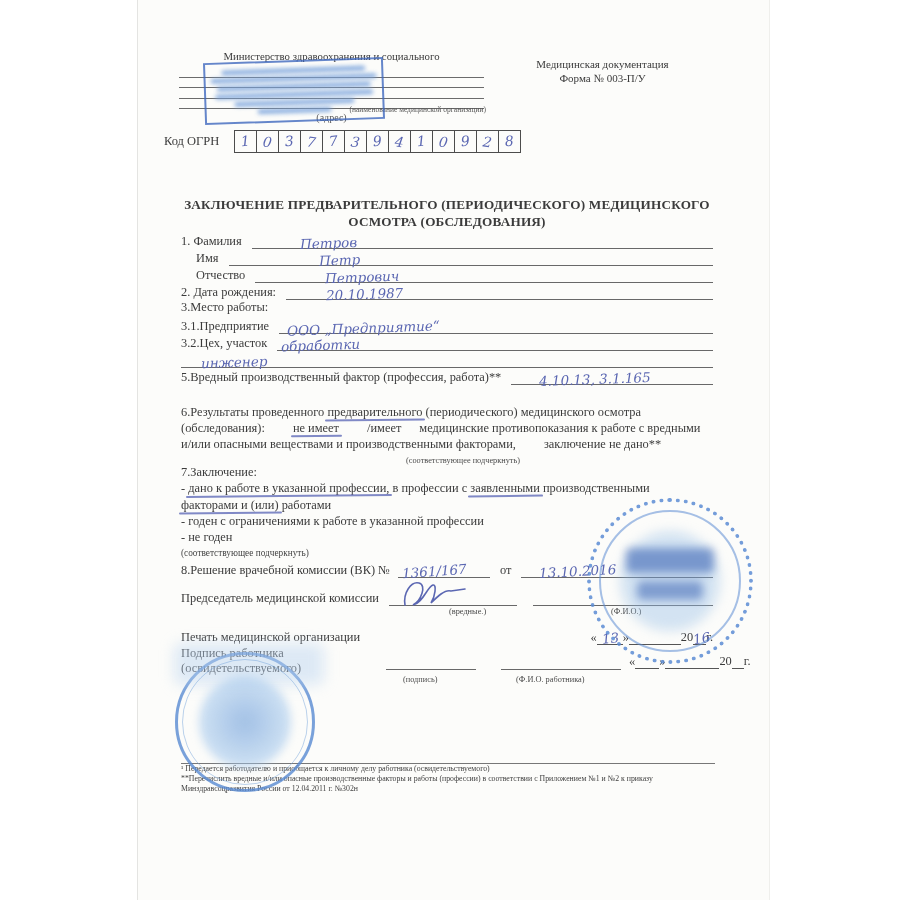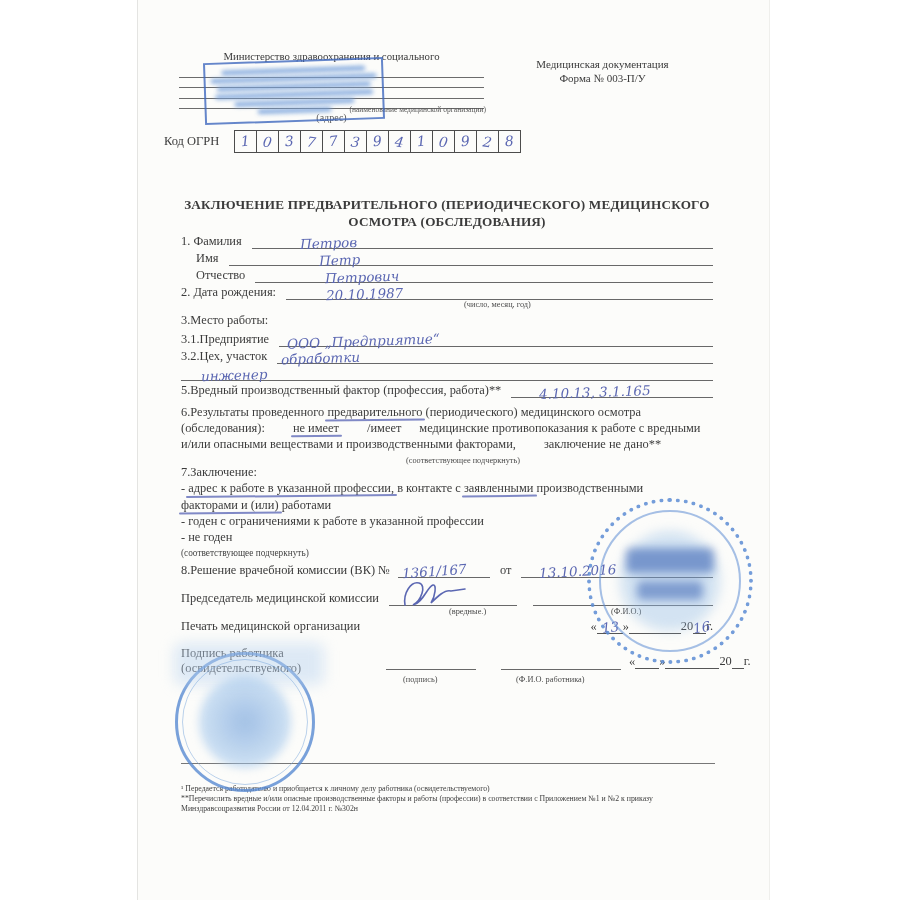--- a/index.html
+++ b/index.html
@@ -48,21 +48,21 @@
   .row8 .fill{border-bottom:1px solid #686868;position:relative;}
   .row8 .hw{position:absolute;bottom:-2px;font-size:13.5px;}
   .caps8{position:relative;height:13px;}
   
   .blank{display:inline-block;border-bottom:1px solid #555;height:13px;vertical-align:bottom;position:relative;}
   .date-line{white-space:nowrap;font-size:12.4px;}
   .date-line .hw{font-size:13.5px;}
   
   .worker{left:43px;top:646px;width:532px;font-size:12.4px;line-height:15px;}
   
-  .footn{left:43px;top:763px;width:534px;border-top:1px solid #777;padding-top:20px;font-size:7.8px;line-height:10px;color:#3f3f3f;}
+  .footn{left:43px;top:763px;width:534px;border-top:1px solid #777;padding-top:0;font-size:7.8px;line-height:10px;color:#3f3f3f;}
   
   .stamp{position:absolute;z-index:6;}
   .stamp-rect{left:66px;top:60px;width:180px;height:62px;border:2px solid rgba(62,104,190,.8);transform:rotate(-2deg);padding-top:3px;box-sizing:border-box;}
   .stamp-rect .bar{height:5.5px;margin:2.5px auto;background:#7aa3dc;border-radius:3px;filter:blur(2px);opacity:.85;}
   .stamp-round{border-radius:50%;box-sizing:border-box;}
   .stamp-a{left:449px;top:498px;width:166px;height:166px;border:4px dotted rgba(92,140,212,.85);}
   .stamp-a .ring{position:absolute;inset:8px;border-radius:50%;border:2px solid rgba(92,140,212,.55);overflow:hidden;}
   .stamp-a .blob1{position:absolute;left:18%;top:26%;width:64%;height:18%;background:rgba(45,90,175,.55);border-radius:5px;filter:blur(4px);}
   .stamp-a .blob2{position:absolute;left:26%;top:50%;width:48%;height:14%;background:rgba(45,90,175,.5);border-radius:5px;filter:blur(4px);}
   .stamp-a .haze{position:absolute;inset:14%;border-radius:50%;background:rgba(150,190,230,.4);filter:blur(6px);}
@@ -171,23 +171,20 @@
       <span class="fill">
           <span class="hw" style="left:70px">Петрович</span>
         </span>
     </div>
     <div class="frow">
       <span class="lbl">2. Дата рождения:</span>
       <span class="fill">
           <span class="hw" style="left:40px">20.10.1987</span>
         </span>
     </div>
-    <div class="cap-row">
-      <span class="small-cap abs" style="left:283px;top:0">(число, месяц, год)</span>
-    </div>
     <div class="plain-row">
       <span>3.Место работы:</span>
     </div>
     <div class="frow">
       <span class="lbl">3.1.Предприятие</span>
       <span class="fill">
           <span class="hw" style="left:8px">ООО „Предприятие“</span>
         </span>
     </div>
     <div class="frow">
@@ -211,21 +208,21 @@
 
   <div class="abs sec6">
     <div><span>6.Результаты проведенного </span><span class="penline">предварительного</span><span> (периодического) медицинского осмотра</span></div>
     <div><span>(обследования):</span><span class="gap-m"></span><span class="penline">не имеет</span><span class="gap-m"></span><span>/имеет</span><span class="gap-s"></span><span>медицинские противопоказания к работе с вредными</span></div>
     <div><span>и/или опасными веществами и производственными факторами,</span><span class="gap-m"></span><span>заключение не дано**</span></div>
     <div class="small-cap" style="padding-left:225px">(соответствующее подчеркнуть)</div>
   </div>
 
   <div class="abs sec7">
     <div>7.Заключение:</div>
-    <div><span>- </span><span class="penline">адрес к работе в указанной профессии,</span><span> в контакте с </span><span class="penline">заявленными</span><span> производственными</span></div>
+    <div><span>- </span><span class="penline">дано к работе в указанной профессии,</span><span> в профессии с </span><span class="penline">заявленными</span><span> производственными</span></div>
     <div><span class="penline">факторами и (или)</span><span> работами</span></div>
     <div>- годен с ограничениями к работе в указанной профессии</div>
     <div>- не годен</div>
     <div class="sec-cap">(соответствующее  подчеркнуть)</div>
   </div>
 
   <div class="abs sec8">
     <div class="row8" style="height:20px">
       <span style="white-space:nowrap;padding-right:8px">8.Решение врачебной комиссии (ВК) №</span>
       <span class="fill" style="width:92px">
@@ -243,21 +240,21 @@
             <path d="M4,26 C2,14 10,2 18,4 C26,6 20,22 12,26 C22,24 26,8 32,6 C36,5 34,18 30,24 C36,18 44,10 50,12 L64,10" fill="none" stroke="#5b67b2" stroke-width="1.6" stroke-linecap="round"></path>
           </svg>
       </span>
       <span style="width:16px"></span>
       <span class="fill" style="flex:1"></span>
     </div>
     <div class="caps8">
       <span class="small-cap abs" style="left:268px;top:1px">(вредные.)</span>
       <span class="small-cap abs" style="left:430px;top:1px">(Ф.И.О.)</span>
     </div>
-    <div class="row8" style="height:26px;align-items:flex-start">
+    <div class="row8" style="height:26px;align-items:flex-end">
       <span style="white-space:nowrap">Печать медицинской организации</span>
       <span style="flex:1"></span>
       <span class="date-line"><span>«</span><span class="blank" style="width:26px"><span class="hw abs" style="left:5px;bottom:-2px;transform:rotate(-6deg)">13</span></span><span>»</span><span class="blank" style="width:52px"></span><span>20</span><span class="blank" style="width:13px"><span class="hw abs" style="left:0;bottom:-2px;transform:rotate(-10deg)">16</span></span><span>г.</span></span>
     </div>
   </div>
 
   <div class="stamp stamp-round stamp-a">
     <div class="ring">
       <div class="haze"></div>
       <div class="blob1"></div>

